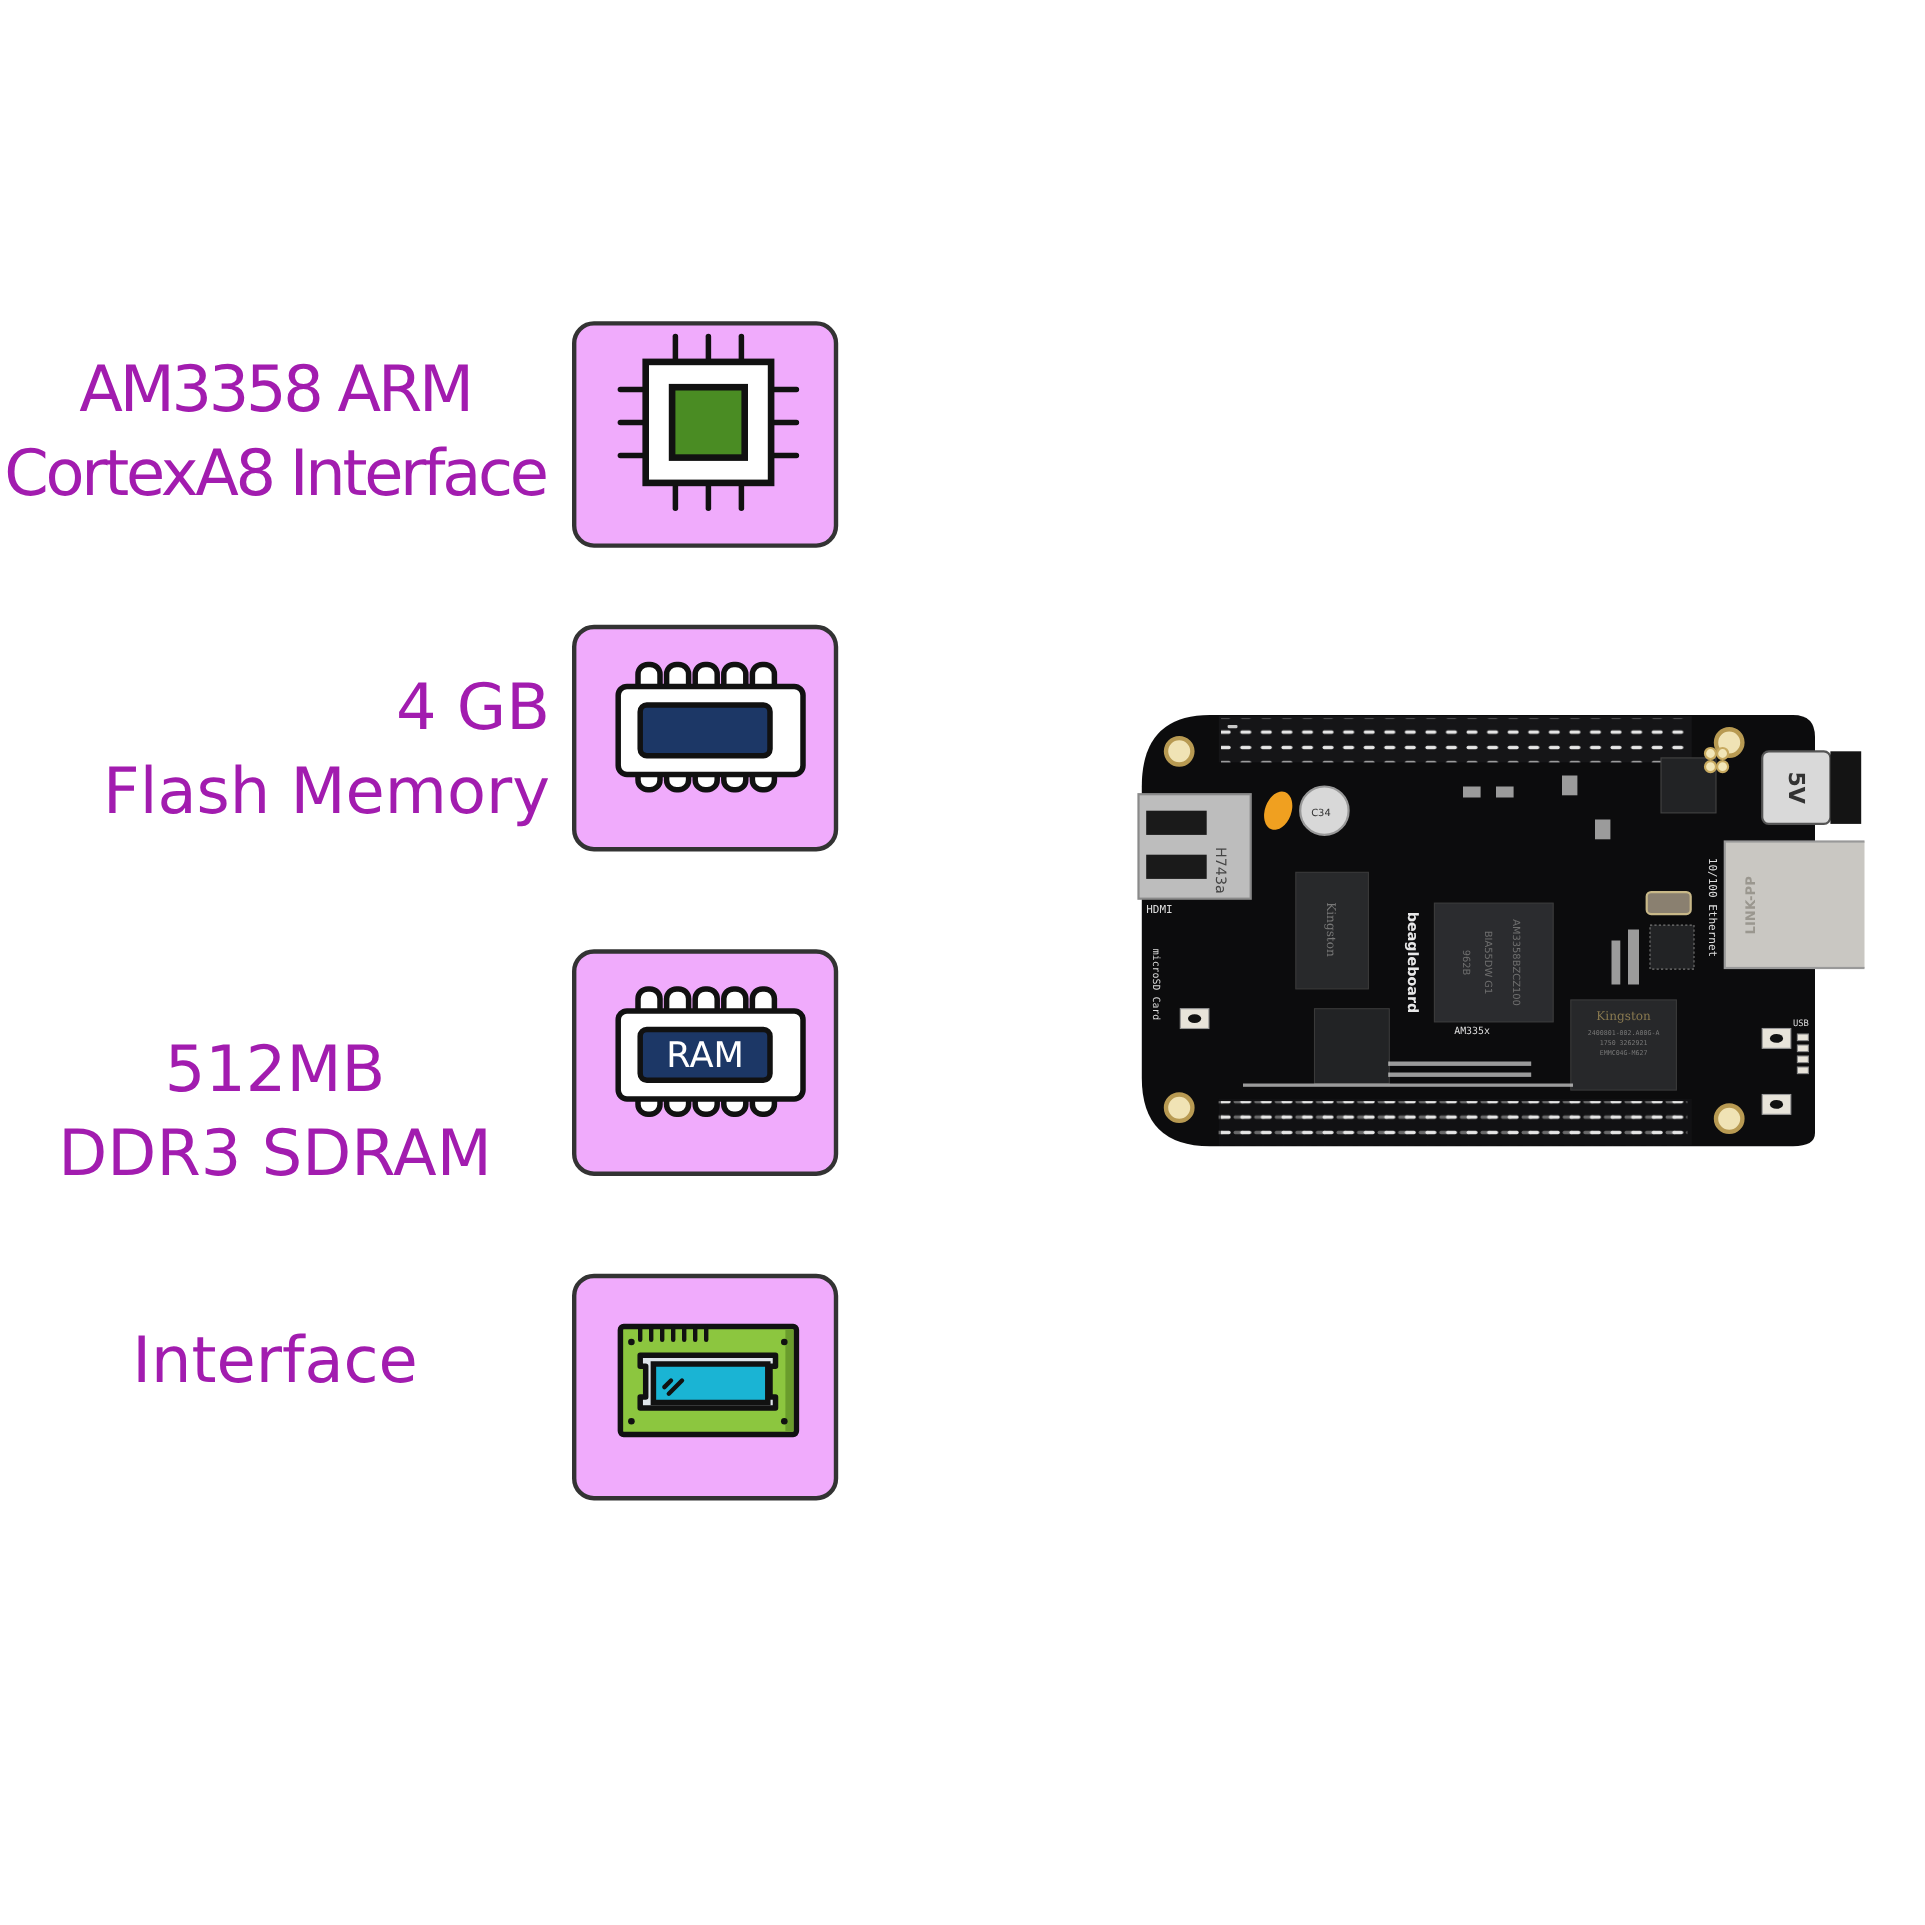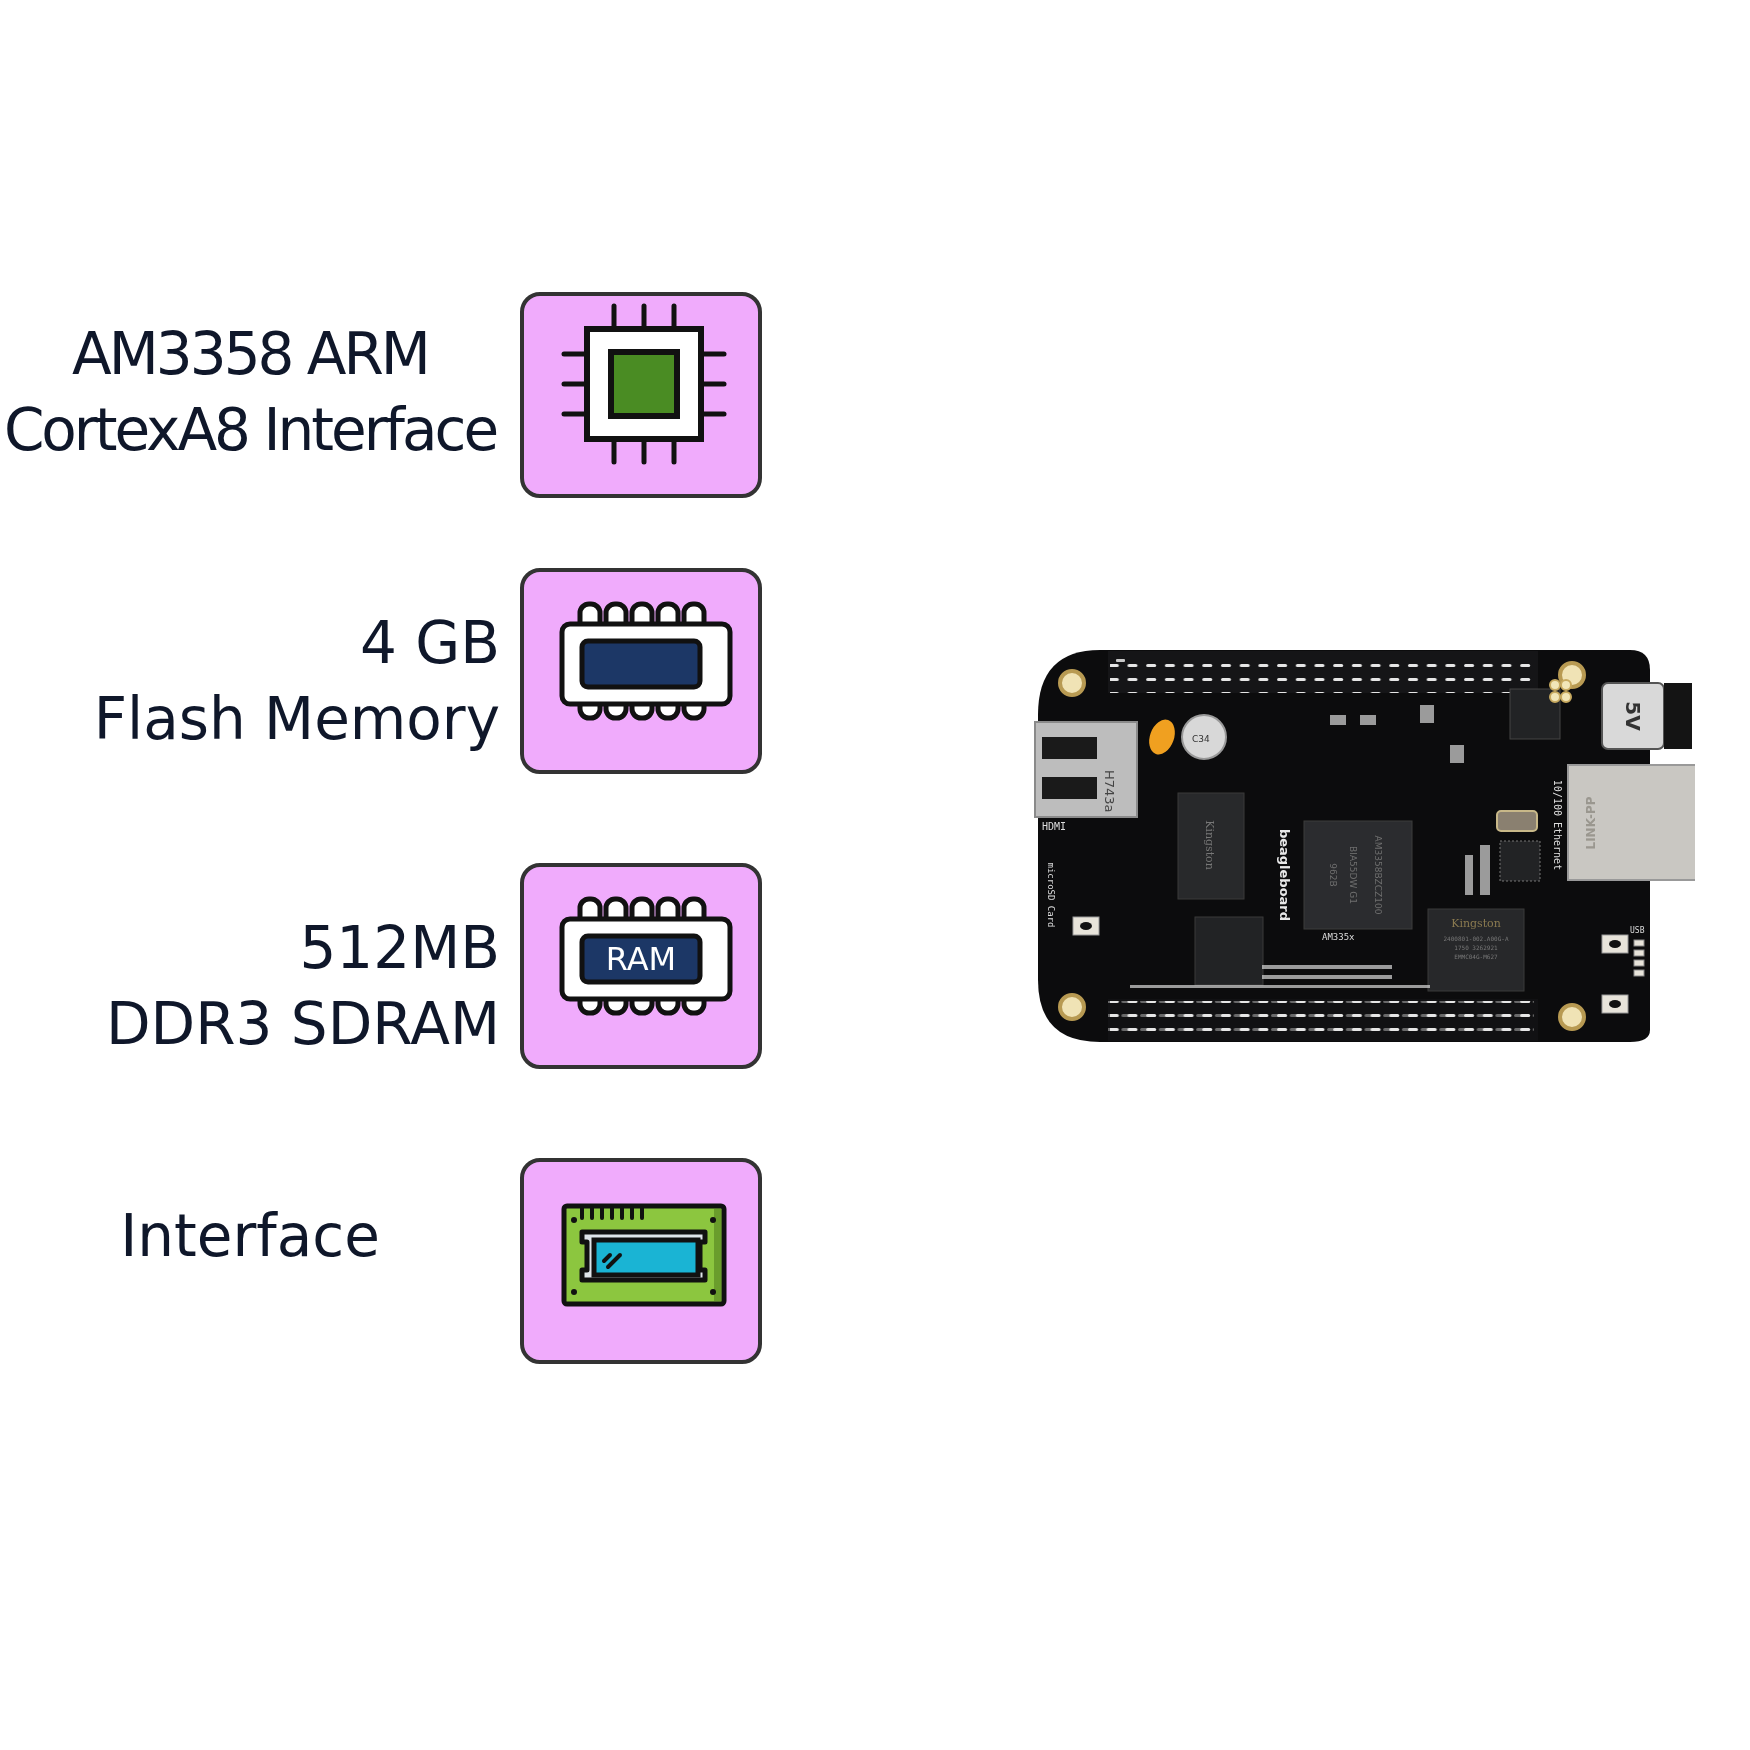--- a/index.html
+++ b/index.html
@@ -1,17 +1,17 @@
 <!DOCTYPE html>
 <html><head>
 <meta charset="utf-8">
 <style>
   html, body { margin:0; padding:0; background:#ffffff; }
   body { width:1750px; height:1750px; position:relative; overflow:hidden; font-family:"DejaVu Sans", sans-serif; color:#111; }
-  .feature-label { position:absolute; left:0; width:500px; text-align:center; font-size:58px; line-height:76px; color:#0f172a; }
+  .feature-label { position:absolute; left:0; width:500px; text-align:center; font-size:58px; line-height:76px; color:#a21caf; }
   .feature-label.tight { letter-spacing:-3px; }
   .feature-box { position:absolute; left:520px; width:242px; height:206px; box-sizing:border-box; border:4px solid #333; border-radius:20px; background:#f0abfc; }
   .feature-box svg { position:absolute; left:0; top:0; width:234px; height:177px; }
   .board { position:absolute; left:1030px; top:645px; width:665px; height:405px; }
   .board svg { width:665px; height:405px; display:block; }
 </style>
 </head>
 <body>
 
 <div class="feature-label tight" style="top:316px;">
@@ -55,21 +55,21 @@
         <rect x="82" y="112" width="20" height="34" rx="9"></rect>
         <rect x="108" y="112" width="20" height="34" rx="9"></rect>
         <rect x="134" y="112" width="20" height="34" rx="9"></rect>
         <rect x="160" y="112" width="20" height="34" rx="9"></rect>
       <rect x="38" y="52" width="168" height="80" rx="8"></rect>
     </g>
     <rect x="58" y="69" width="118" height="46" rx="6" fill="#1c3766" stroke="#111" stroke-width="5"></rect>
   </svg>
 </div>
 
-<div class="feature-label" style="top:910px;text-align:right;">
+<div class="feature-label" style="top:934px;">
   <div>512MB</div>
   <div>DDR3 SDRAM</div>
 </div>
 <div class="feature-box" style="top:863px;">
   <svg viewBox="0 0 234 177">
     <g fill="#fff" stroke="#111" stroke-width="5">
       <rect x="56" y="32" width="20" height="34" rx="9"></rect>
         <rect x="82" y="32" width="20" height="34" rx="9"></rect>
         <rect x="108" y="32" width="20" height="34" rx="9"></rect>
         <rect x="134" y="32" width="20" height="34" rx="9"></rect>

